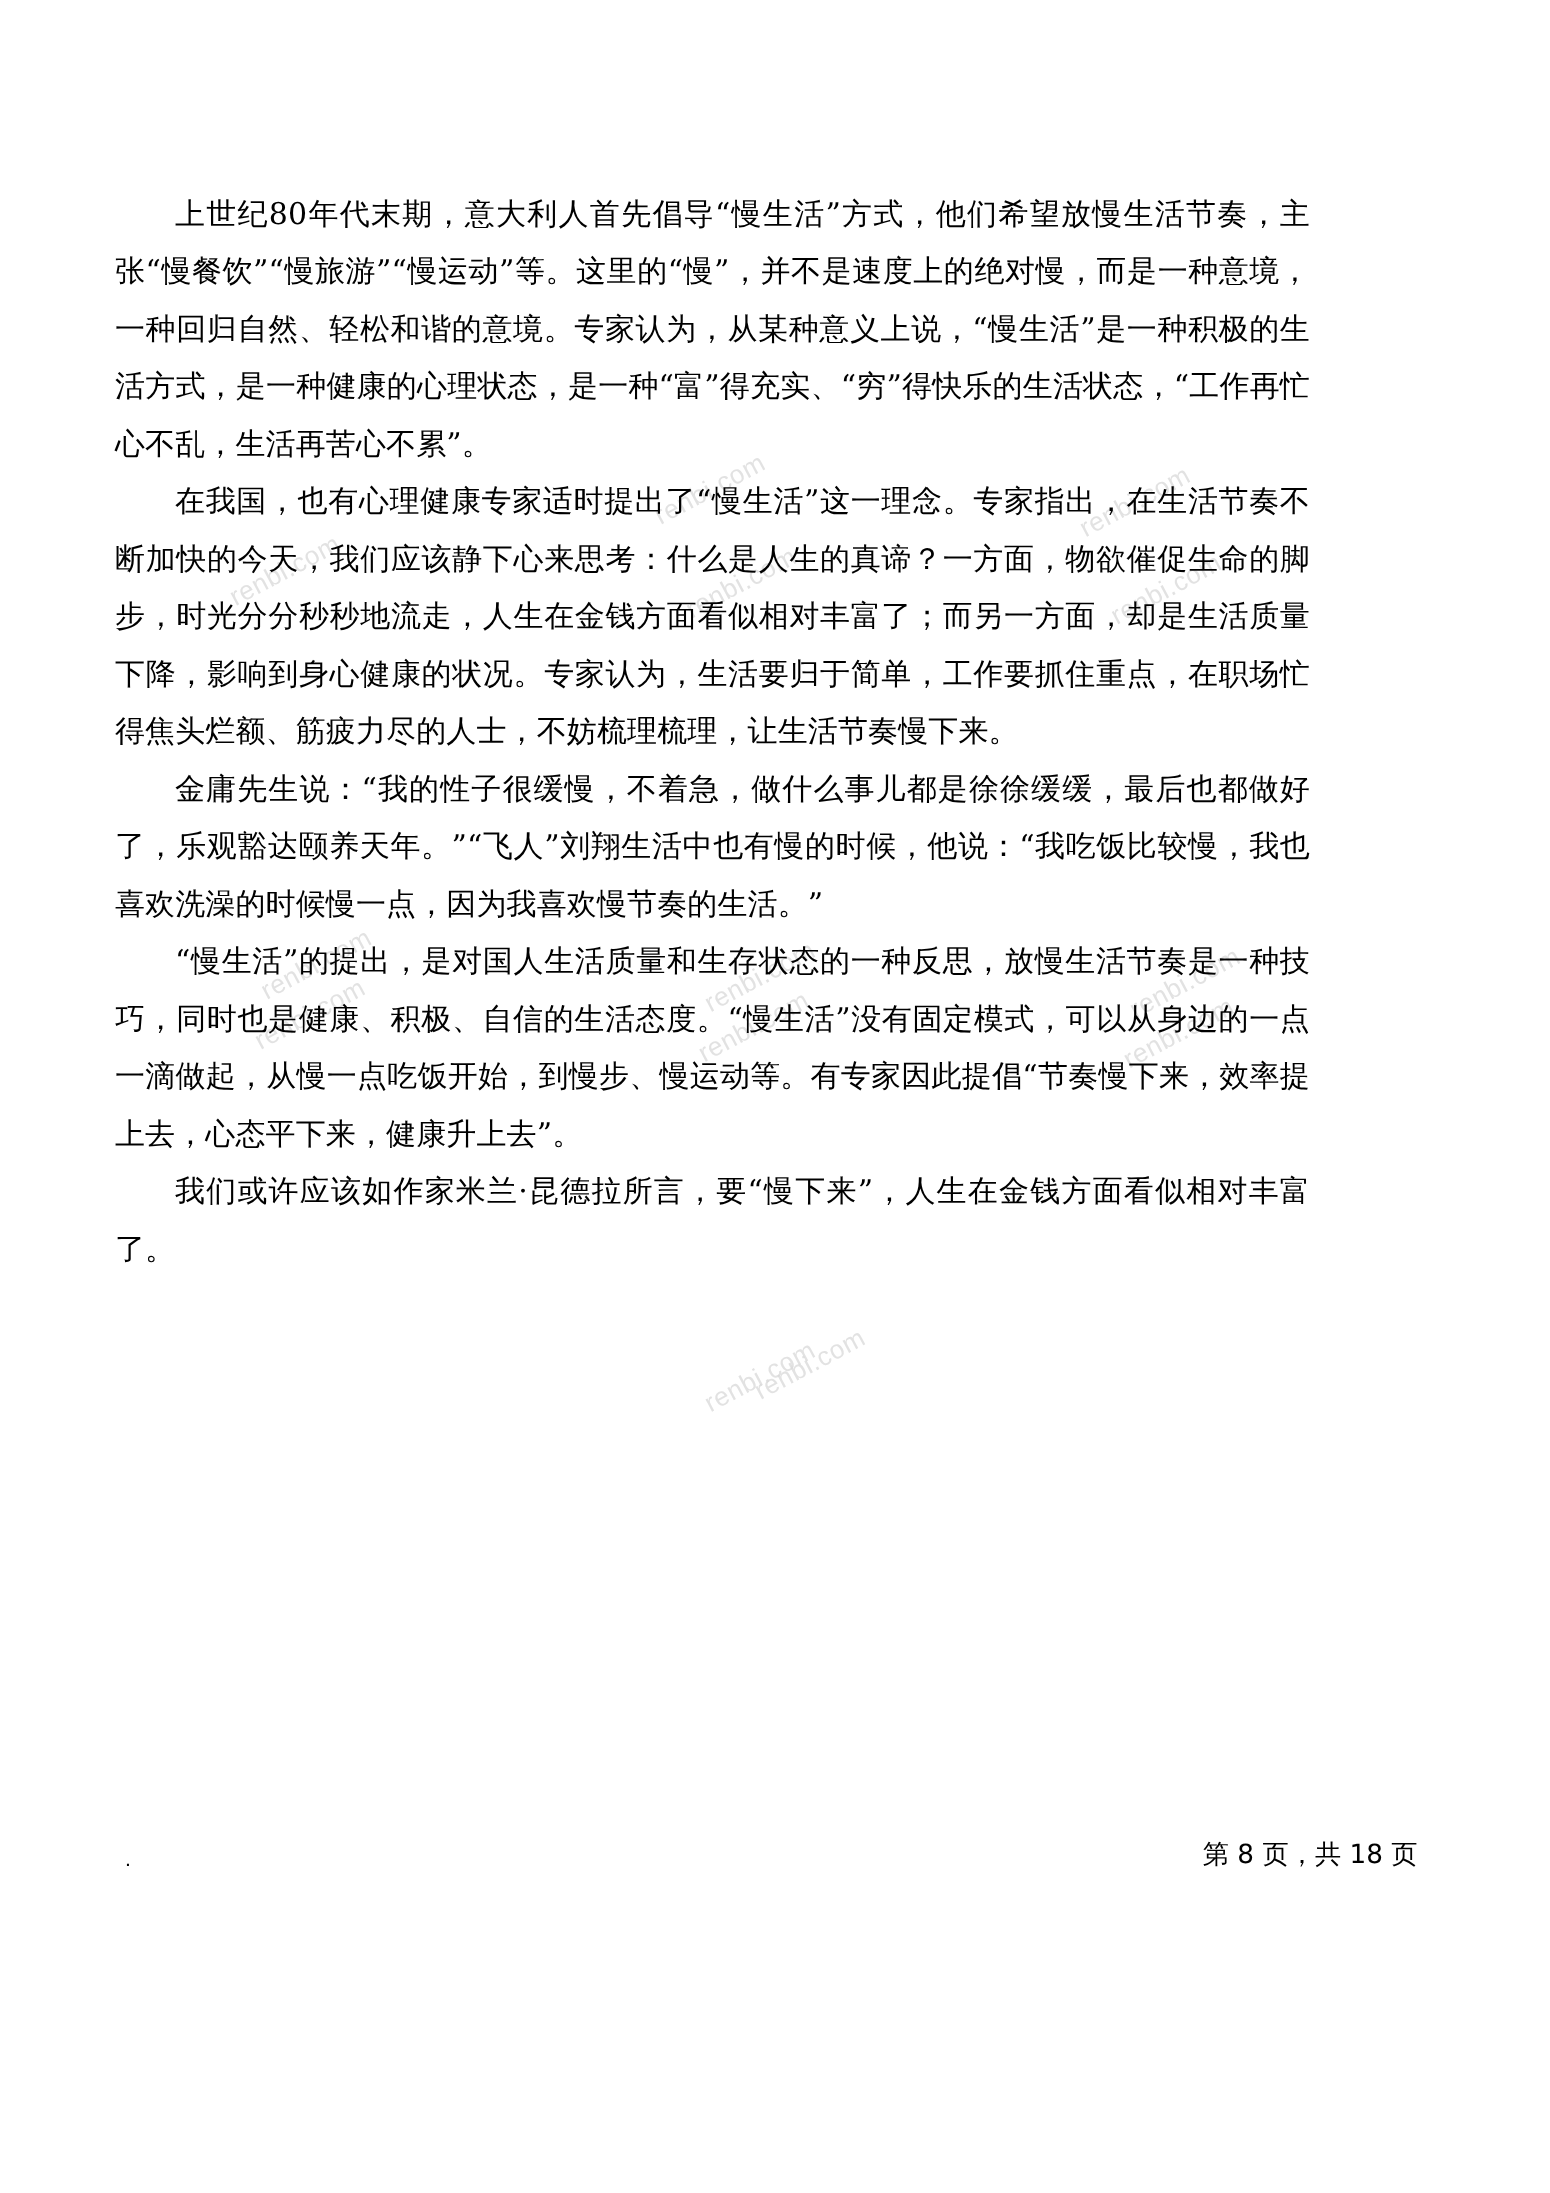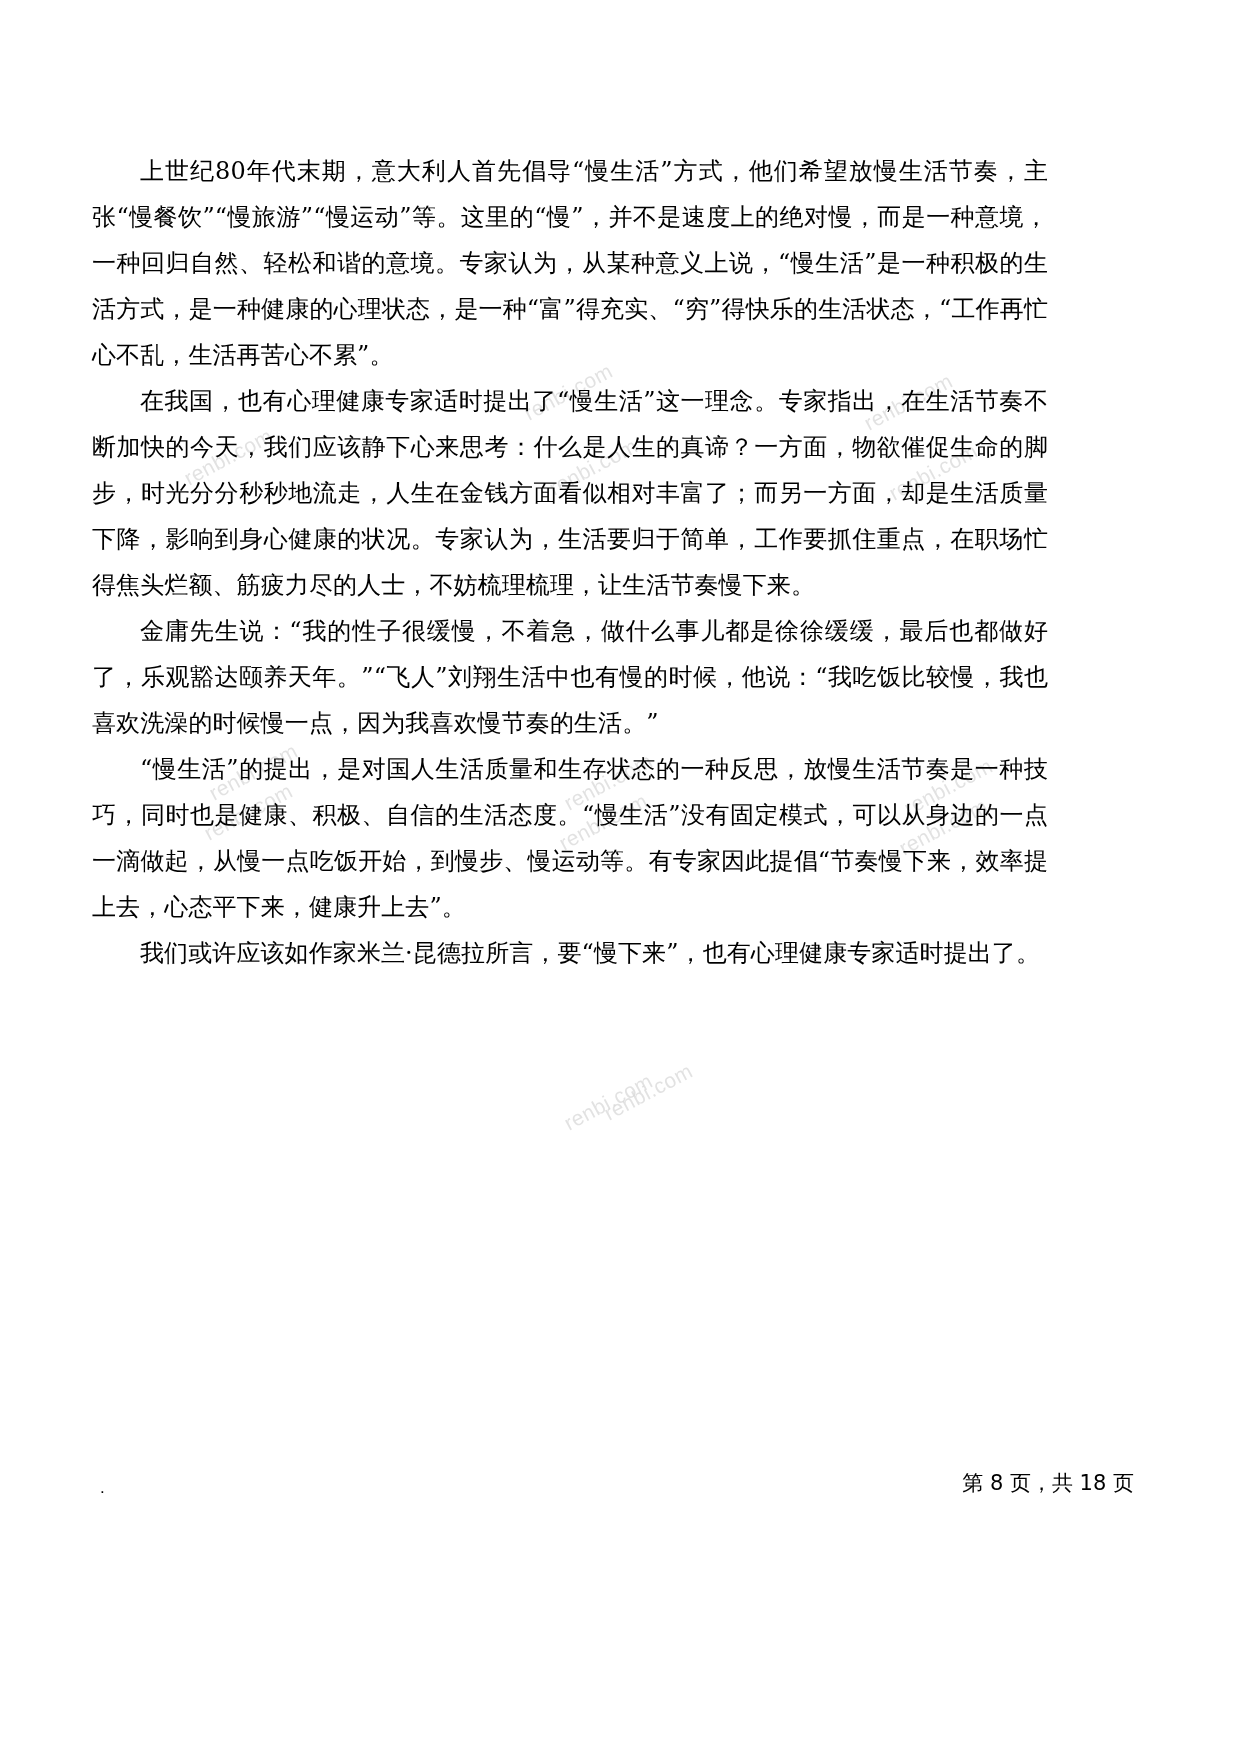--- a/index.html
+++ b/index.html
@@ -104,21 +104,21 @@
     <span class="wm" style="left:895px; top:815px;">renbi.com</span>
     <span class="wm" style="left:600px; top:1080px;">renbi.com</span>
     <span class="wm" style="left:560px; top:1090px;">renbi.com</span>
   </div>
 
   <div class="content">
     <p class="para">上世纪80年代末期，意大利人首先倡导“慢生活”方式，他们希望放慢生活节奏，主张“慢餐饮”“慢旅游”“慢运动”等。这里的“慢”，并不是速度上的绝对慢，而是一种意境，一种回归自然、轻松和谐的意境。专家认为，从某种意义上说，“慢生活”是一种积极的生活方式，是一种健康的心理状态，是一种“富”得充实、“穷”得快乐的生活状态，“工作再忙心不乱，生活再苦心不累”。</p>
     <p class="para">在我国，也有心理健康专家适时提出了“慢生活”这一理念。专家指出，在生活节奏不断加快的今天，我们应该静下心来思考：什么是人生的真谛？一方面，物欲催促生命的脚步，时光分分秒秒地流走，人生在金钱方面看似相对丰富了；而另一方面，却是生活质量下降，影响到身心健康的状况。专家认为，生活要归于简单，工作要抓住重点，在职场忙得焦头烂额、筋疲力尽的人士，不妨梳理梳理，让生活节奏慢下来。</p>
     <p class="para">金庸先生说：“我的性子很缓慢，不着急，做什么事儿都是徐徐缓缓，最后也都做好了，乐观豁达颐养天年。”“飞人”刘翔生活中也有慢的时候，他说：“我吃饭比较慢，我也喜欢洗澡的时候慢一点，因为我喜欢慢节奏的生活。”</p>
     <p class="para">“慢生活”的提出，是对国人生活质量和生存状态的一种反思，放慢生活节奏是一种技巧，同时也是健康、积极、自信的生活态度。“慢生活”没有固定模式，可以从身边的一点一滴做起，从慢一点吃饭开始，到慢步、慢运动等。有专家因此提倡“节奏慢下来，效率提上去，心态平下来，健康升上去”。</p>
-    <p class="para">我们或许应该如作家米兰·昆德拉所言，要“慢下来”，也有心理健康专家适时提出了。</p>
+    <p class="para">我们或许应该如作家米兰·昆德拉所言，要“慢下来”，人生在金钱方面看似相对丰富了。</p>
   </div>
 
   <div class="footer">
     <span class="footer-left">.</span>
     <span class="footer-right">第 8 页，共 18 页</span>
   </div>
 
 </div>
 
 </body></html>

